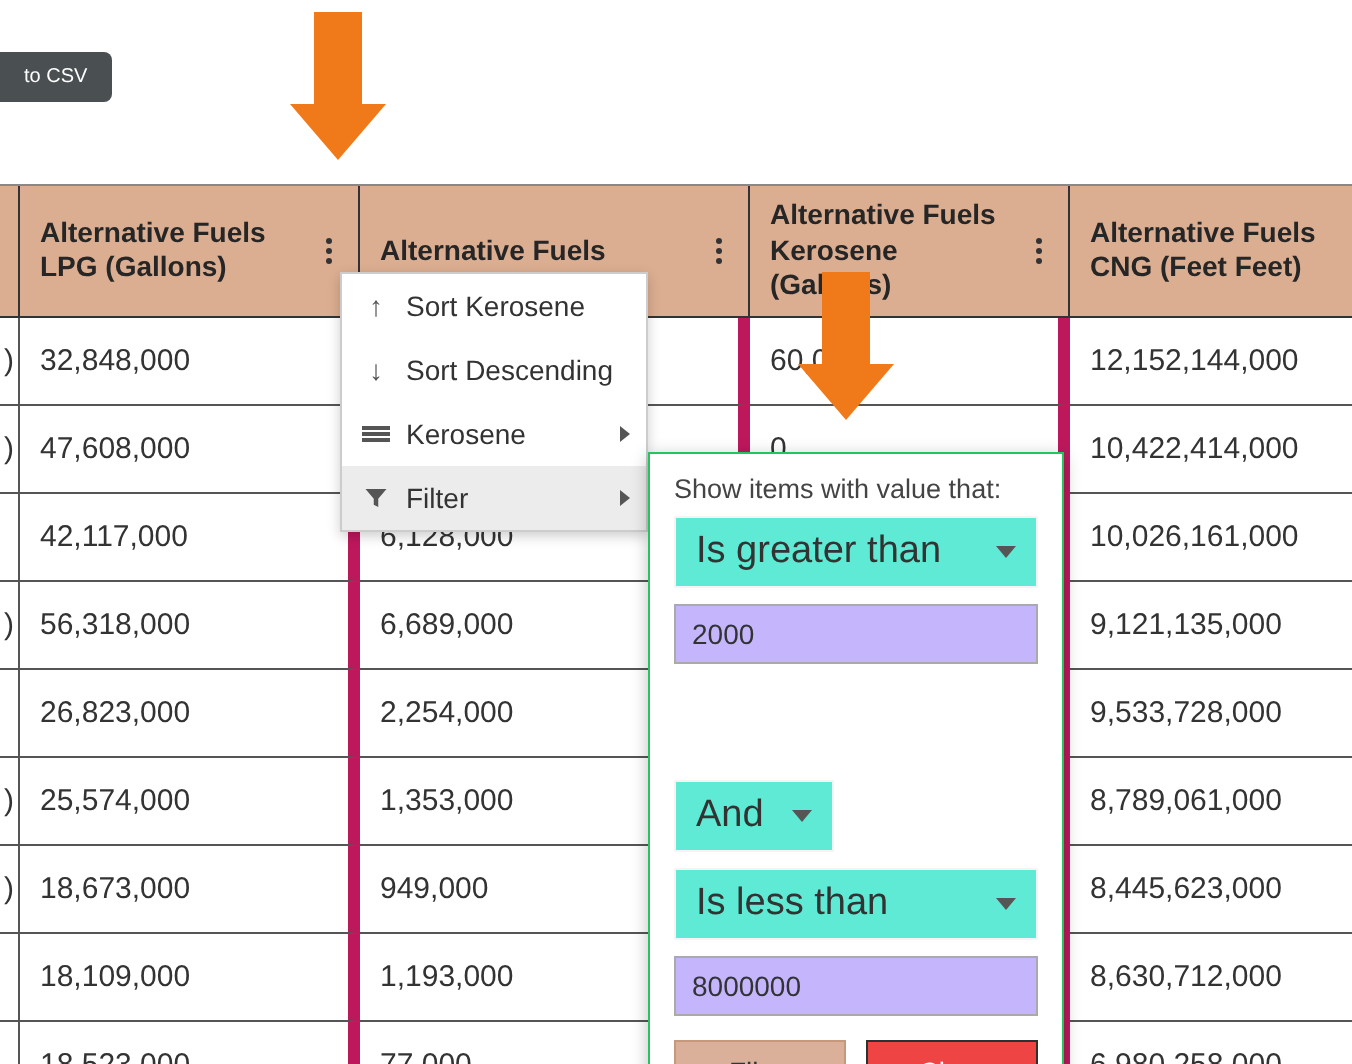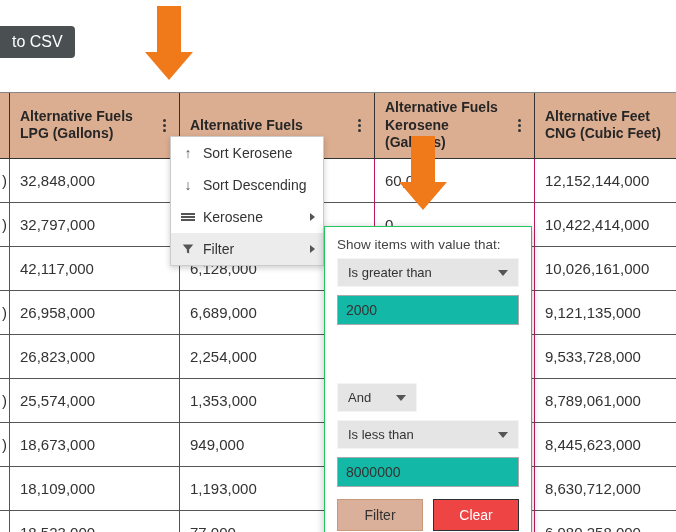--- a/index.html
+++ b/index.html
@@ -17,21 +17,21 @@
   }
   .csv-btn {
     position: absolute;
     top: 26px;
     left: 0;
     background: #4a4f52;
     color: #fff;
     border: none;
     padding: 7px 12px;
     border-radius: 0 4px 4px 0;
-    font-size: 16px;
+    font-size: 10px;
     cursor: pointer;
   }
   .grid {
     position: absolute;
     top: 92px;
     left: -2px;
     border-top: 1px solid #888;
   }
   .grid-header {
     display: flex;
@@ -57,21 +57,21 @@
     flex-direction: column;
     align-items: center;
     gap: 2px;
     cursor: pointer;
   }
   .menu-dots span {
     width: 3px; height: 3px; background:#333; border-radius:50%;
   }
   .grid-body .row { display:flex; }
   .b-cell {
-    border-right: 1px solid #be185d;
+    border-right: 6px solid #be185d;
     border-bottom: 1px solid #555;
     padding: 12px 10px;
     height: 44px;
     font-size: 15px;
     color: #333;
     display:flex;
     align-items:center;
   }
   .b-cell.stub { width:12px; padding:0; border-right:1px solid #555; justify-content:flex-end;}
   .stub-paren { font-size:15px; color:#333; padding-right:2px;}
@@ -117,29 +117,29 @@
     background:#fff;
     border:1px solid #22c55e;
     box-shadow: 0 2px 8px rgba(0,0,0,.25);
     padding: 10px 12px 12px;
     z-index: 11;
     font-size:13.5px;
   }
   .filter-panel .title { margin-bottom:6px; color:#444; }
   .dd {
     display:flex; justify-content:space-between; align-items:center;
-    background:#e5e5e5; border:1px solid #f4f4f4;
+    background:#5eead4; border:1px solid #f4f4f4;
     padding:6px 10px; margin-bottom:8px; cursor:pointer;
-    font-size:13px; color:#333;
+    font-size:19px; color:#333;
   }
   .dd.small { width: 80px; margin-top: 48px; }
   .dd .chev { width:0;height:0;border-left:5px solid transparent;border-right:5px solid transparent;border-top:6px solid #555; }
   .txt-input {
     width:100%; border:1px solid #aaa; padding:6px 8px;
-    font-size:14px; margin-bottom:10px; background:#14b8a6; color:#333;
+    font-size:14px; margin-bottom:10px; background:#c4b5fd; color:#333;
   }
   .btn-row { display:flex; gap:10px; margin-top:2px;}
   .btn-filter {
     flex:1; background:#dbb09a; border:1px solid #c79879;
     padding:7px 0; font-size:14px; cursor:pointer; color:#333;
   }
   .btn-clear {
     flex:1; background:#ef4444; color:#fff; border:1px solid #2c3133;
     padding:7px 0; font-size:14px; cursor:pointer;
   }
@@ -190,57 +190,57 @@
     </div>
     <div class="h-cell c3">
       <span class="lbl">Alternative Fuels Kerosene (Gallons)</span>
       <span class="menu-dots">
           <span></span>
           <span></span>
           <span></span>
         </span>
     </div>
     <div class="h-cell c4">
-      <span class="lbl">Alternative Feet CNG (Cubic Feet)</span>
+      <span class="lbl">Alternative Fuels CNG (Feet Feet)</span>
       <span class="menu-dots"></span>
     </div>
   </div>
   <div class="grid-body" id="grid-body">
       <div class="row">
         <div class="b-cell stub">
           <span class="stub-paren">)</span>
         </div>
         <div class="b-cell c1">32,848,000</div>
         <div class="b-cell c2"></div>
         <div class="b-cell c3">60,000</div>
         <div class="b-cell c4">12,152,144,000</div>
       </div>
       <div class="row">
         <div class="b-cell stub">
           <span class="stub-paren">)</span>
         </div>
-        <div class="b-cell c1">32,797,000</div>
+        <div class="b-cell c1">47,608,000</div>
         <div class="b-cell c2"></div>
         <div class="b-cell c3">0</div>
         <div class="b-cell c4">10,422,414,000</div>
       </div>
       <div class="row">
         <div class="b-cell stub">
           <span class="stub-paren"></span>
         </div>
         <div class="b-cell c1">42,117,000</div>
         <div class="b-cell c2">6,128,000</div>
         <div class="b-cell c3"></div>
         <div class="b-cell c4">10,026,161,000</div>
       </div>
       <div class="row">
         <div class="b-cell stub">
           <span class="stub-paren">)</span>
         </div>
-        <div class="b-cell c1">26,958,000</div>
+        <div class="b-cell c1">56,318,000</div>
         <div class="b-cell c2">6,689,000</div>
         <div class="b-cell c3"></div>
         <div class="b-cell c4">9,121,135,000</div>
       </div>
       <div class="row">
         <div class="b-cell stub">
           <span class="stub-paren"></span>
         </div>
         <div class="b-cell c1">26,823,000</div>
         <div class="b-cell c2">2,254,000</div>

